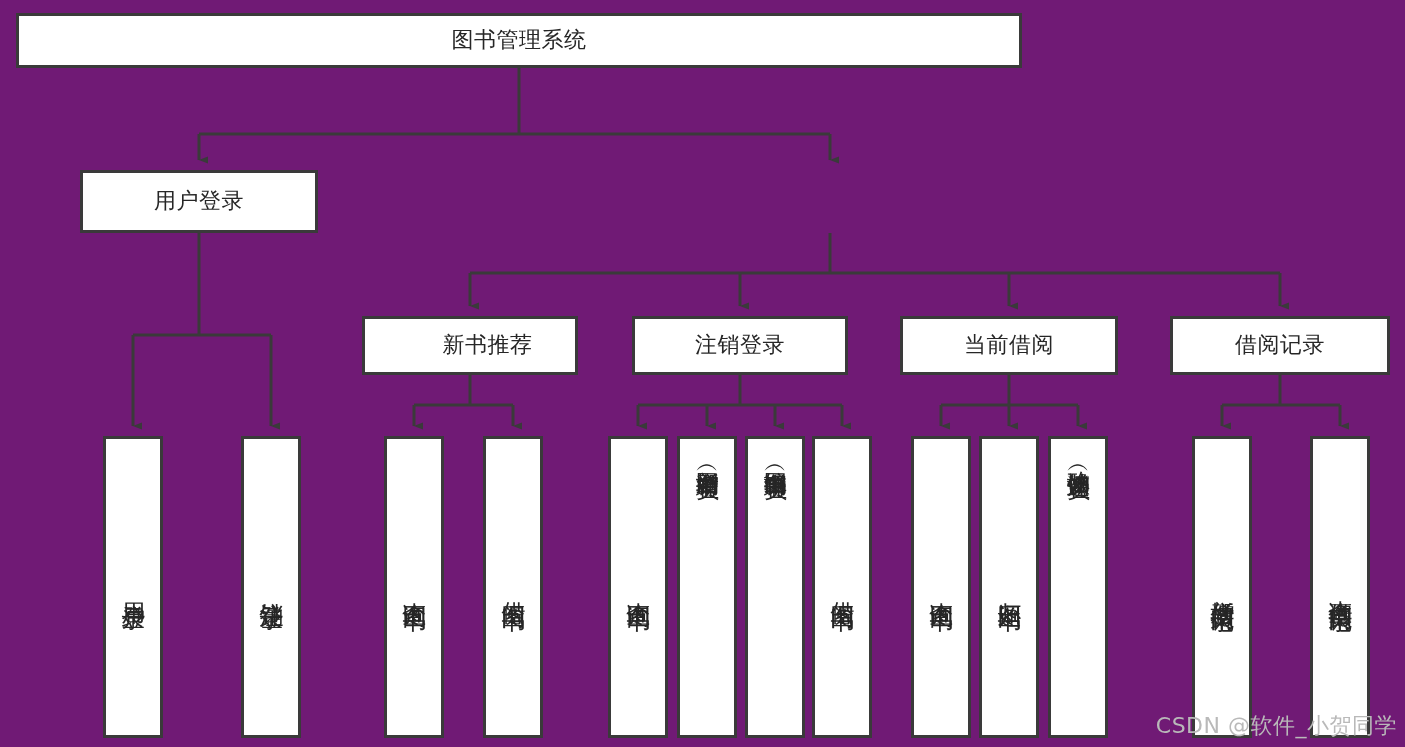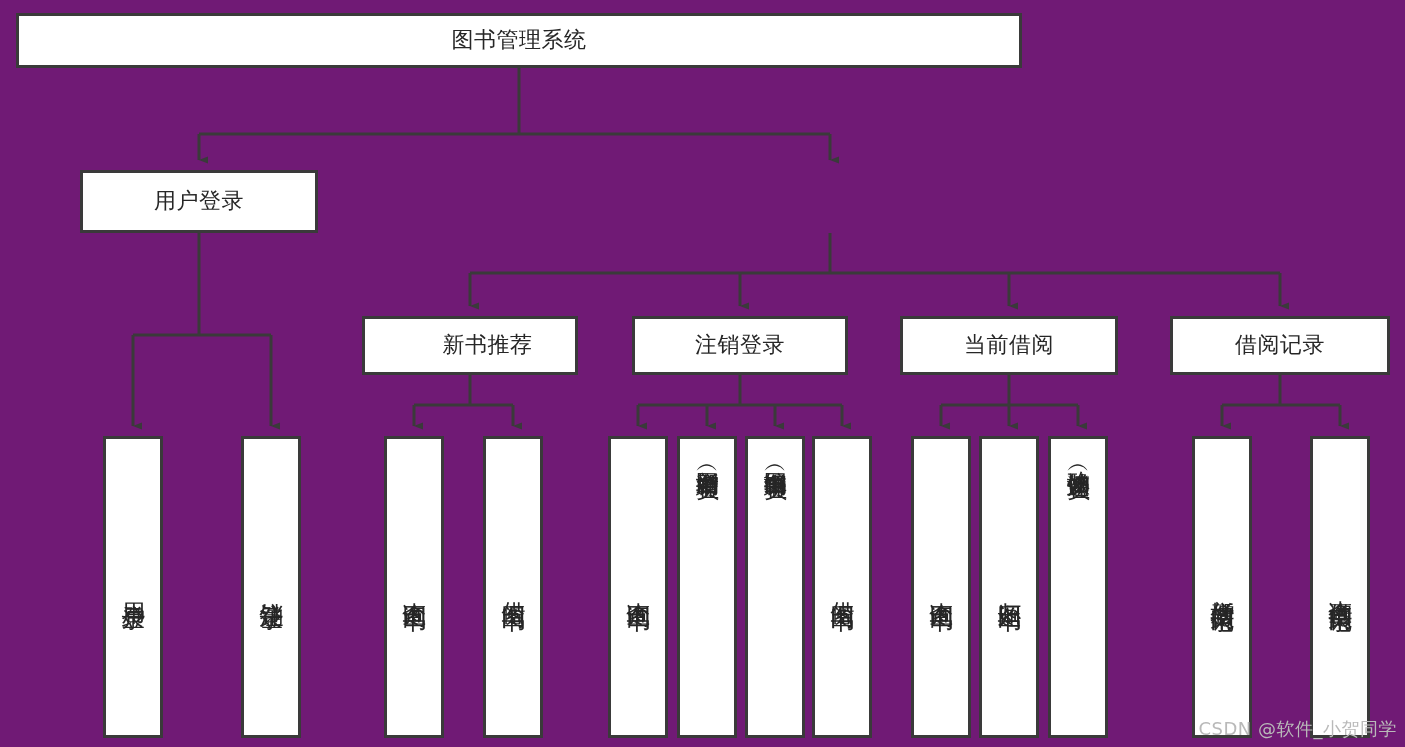--- a/index.html
+++ b/index.html
@@ -62,21 +62,21 @@
     padding-top: 0;
   }
   .node.vertical.long .node-label {
     font-size: 23px;
     letter-spacing: 1px;
   }
   #watermark {
     position: absolute;
     right: 8px;
     bottom: 6px;
-    font-size: 18px;
+    font-size: 22px;
     color: #b9b9b9;
     letter-spacing: 0.5px;
     white-space: nowrap;
     pointer-events: none;
     text-align: center;
   }
 </style>
 </head>
 <body>
 

